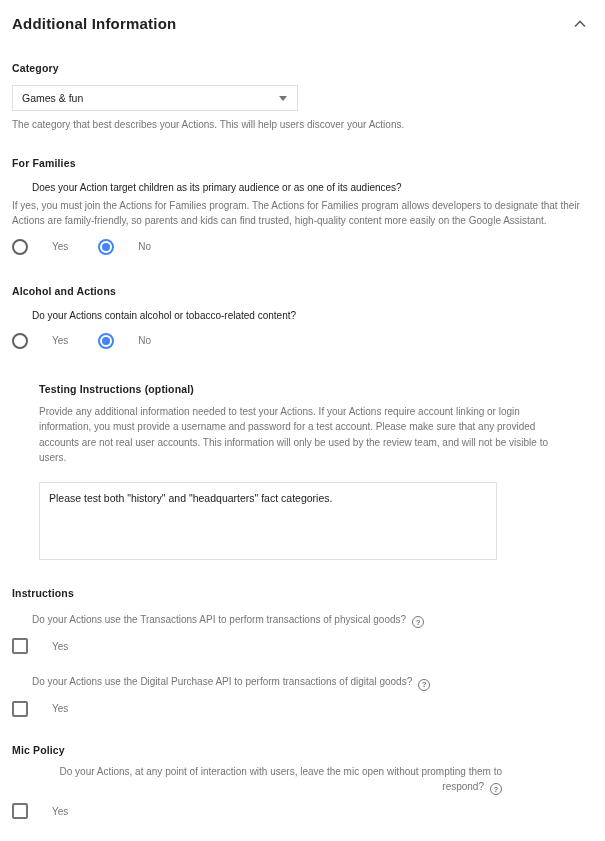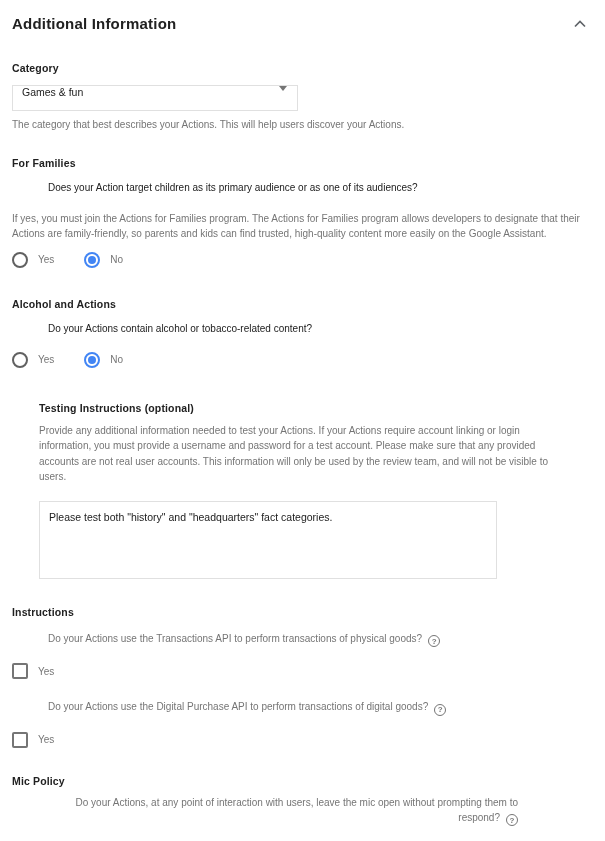--- a/index.html
+++ b/index.html
@@ -10,29 +10,29 @@
   }
   .page{padding:0 24px 0 12px;}
 
   
   .panel-header{display:flex;justify-content:space-between;align-items:center;padding-top:15px;margin-right:-8px;}
   .panel-title{font-size:15px;font-weight:bold;color:#212121;letter-spacing:.2px;}
   .collapse-btn{background:none;border:none;padding:3px;cursor:pointer;line-height:0;}
 
   
   .section-heading{font-size:10.5px;font-weight:bold;color:#212121;letter-spacing:.15px;}
-  .question{font-size:10px;line-height:15px;color:#212121;margin:16px;padding-left:20px;}
+  .question{font-size:10px;line-height:15px;color:#212121;margin:0;padding-left:20px;}
   .question.gray{color:#757575;}
   .helper{font-size:10px;line-height:15.5px;color:#757575;margin:3px 0 0 0;}
 
   
   .category-section{margin-top:30px;}
   .select-box{
     margin-top:11px;width:286px;height:26px;box-sizing:border-box;
-    border:1px solid #e0e0e0;display:flex;align-items:flex-start;justify-content:space-between;
+    border:1px solid #e0e0e0;display:flex;align-items:center;justify-content:space-between;
     padding:0 10px 0 9px;font-size:10.5px;color:#212121;cursor:pointer;background:#fff;
   }
   .select-arrow{width:0;height:0;border-left:4px solid transparent;border-right:4px solid transparent;border-top:5px solid #757575;}
   .helper.tight{margin-top:6px;}
 
   
   .section-ff{margin-top:24px;}
   .section-at{margin-top:30px;}
   .section-ti{margin-top:34px;margin-left:27px;}
   .section-tr{margin-top:27px;}
@@ -40,21 +40,21 @@
   .q-after-heading{margin-top:11px;}
   .helper-2l{max-width:569px;}
   .helper-ti{margin-top:9px;max-width:522px;}
 
   
   .radio-row{display:flex;align-items:center;margin-top:10px;}
   .radio-option{display:inline-flex;align-items:center;cursor:pointer;margin-right:30px;}
   .radio{width:16px;height:16px;border-radius:50%;border:2px solid #616161;box-sizing:border-box;position:relative;flex:none;background:#fff;}
   .radio.selected{border-color:#4285f4;}
   .radio.selected::after{content:"";position:absolute;top:2px;left:2px;right:2px;bottom:2px;border-radius:50%;background:#4285f4;}
-  .control-label{margin-left:10px;font-size:10px;color:#757575;}
+  .control-label{margin-left:24px;font-size:10px;color:#757575;}
 
   
   .testing-textarea{
     display:block;margin-top:16px;width:458px;height:78px;box-sizing:border-box;
     border:1px solid #e0e0e0;padding:8px 9px;resize:none;outline:none;
     font-family:"Liberation Sans",sans-serif;font-size:10.5px;line-height:15px;color:#212121;
   }
 
   
   .checkbox-row{display:flex;align-items:center;margin-top:10px;}

